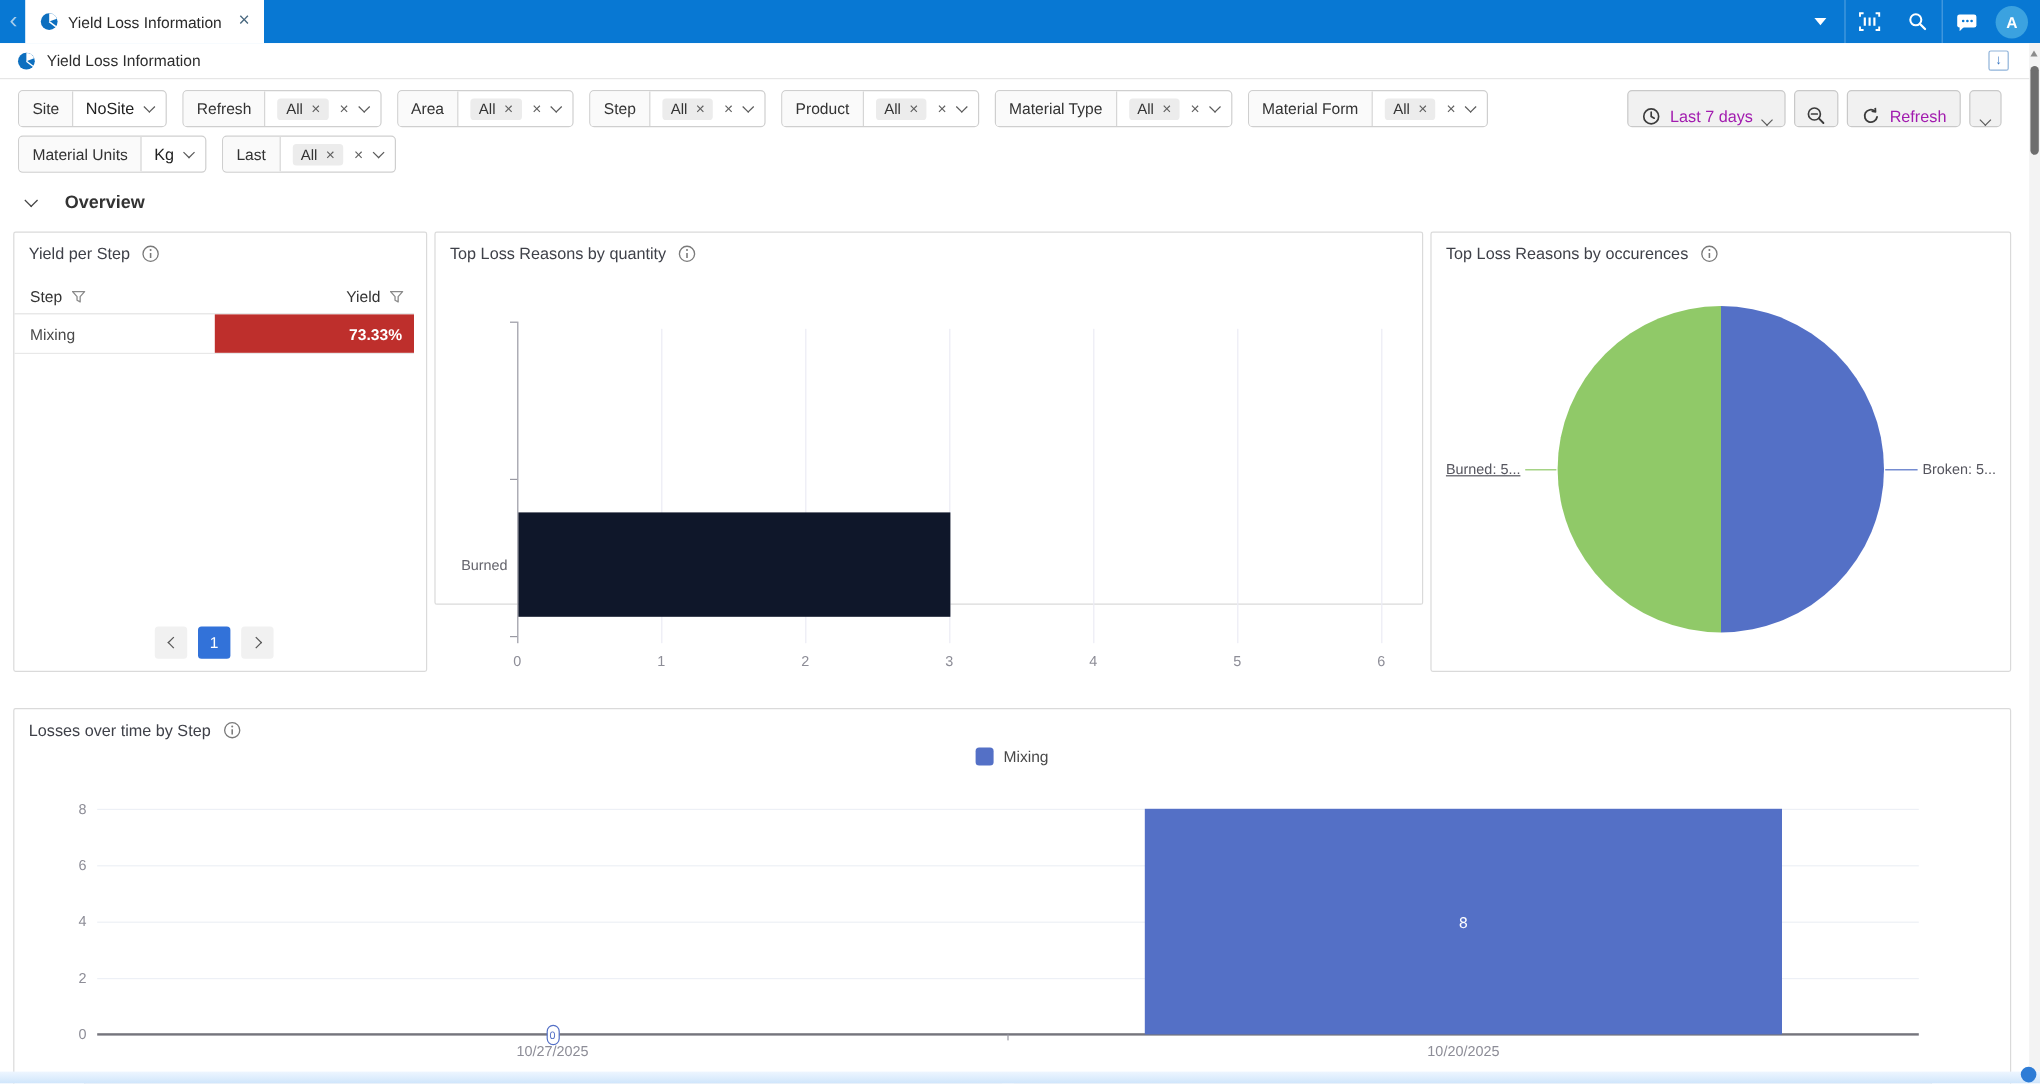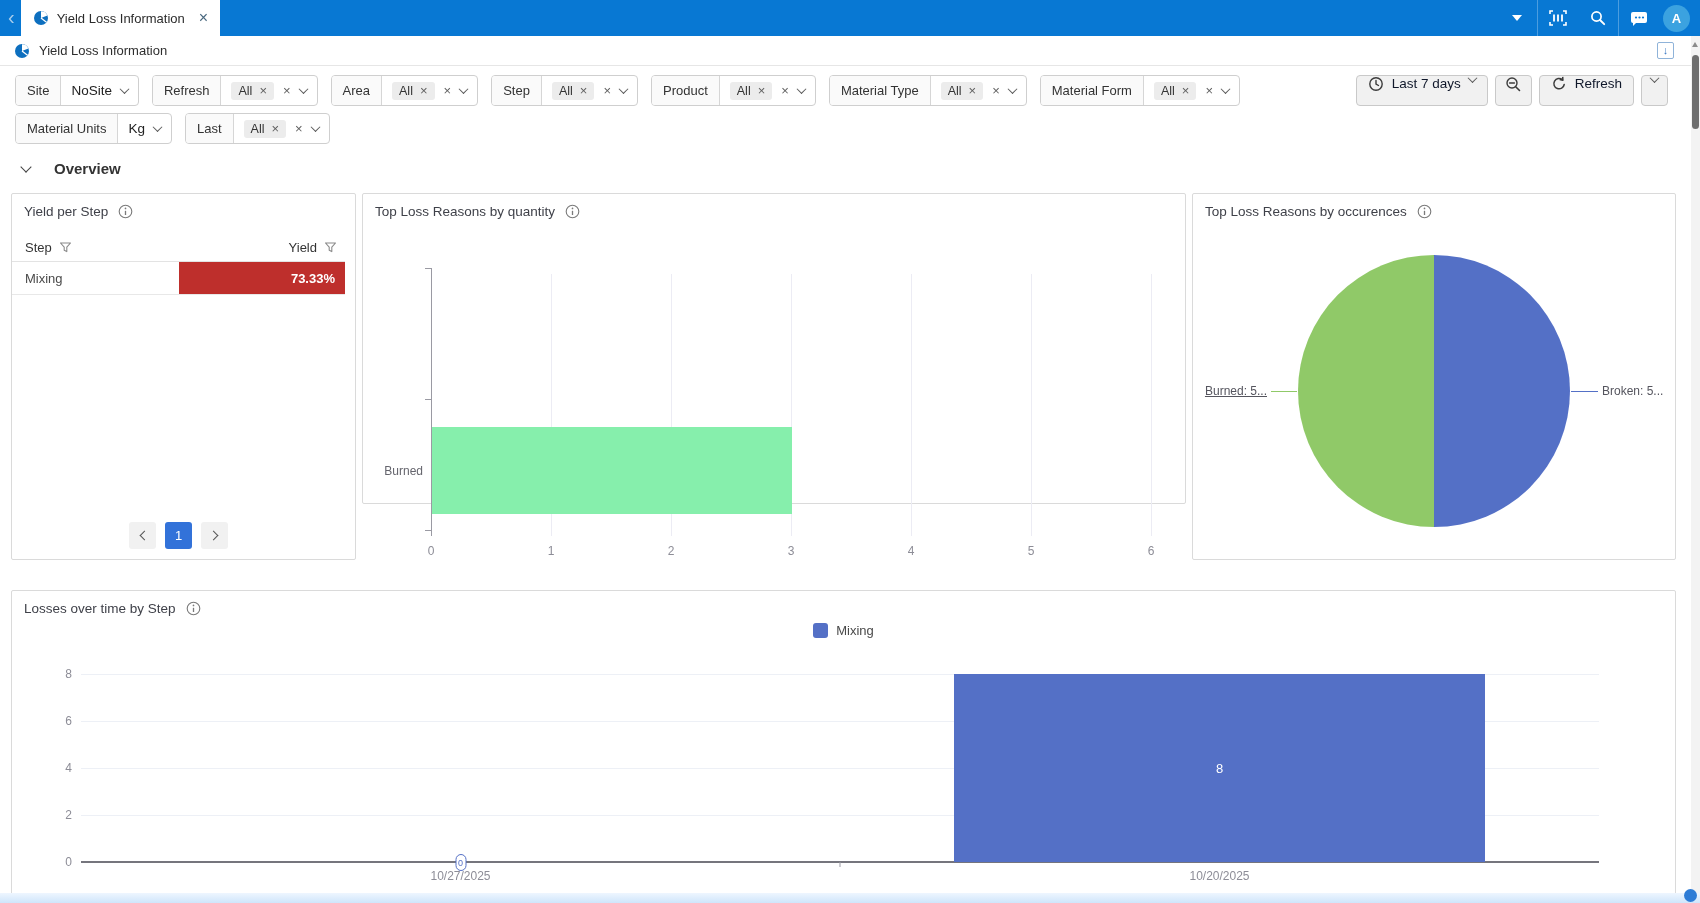--- a/index.html
+++ b/index.html
@@ -27,21 +27,21 @@
   .toolbar{position:absolute;top:67px;left:0;width:1692px;background:#fff;padding:8px 16px 4px 15px}
   .frow{display:flex;flex-wrap:wrap;gap:13px;margin-bottom:7px;align-items:center}
   .fgroup{display:inline-flex;align-items:stretch;border:1px solid #cfcfcf;border-radius:4px;height:31px;background:#fff;overflow:hidden}
   .flabel{display:flex;align-items:center;padding:0 11px;background:#fafafa;border-right:1px solid #d6d6d6;font-size:13px;color:#333;white-space:nowrap}
   .fval{display:flex;align-items:center;padding:0 10px;gap:9px;cursor:pointer}
   .fvtext{font-size:13.5px;color:#222}
   .fchip{display:inline-flex;align-items:center;background:#ececec;border-radius:3px;padding:2px 7px;font-size:12.5px;color:#333;gap:7px}
   .chipx,.fclear{color:#5f5f5f;font-size:13px;line-height:1;cursor:pointer}
   .chev{width:7px;height:7px;border-right:1.6px solid #5a5a5a;border-bottom:1.6px solid #5a5a5a;transform:rotate(45deg) translate(-1px,-1px);flex:none}
   .tb-controls{position:absolute;right:24px;top:8px;display:flex;gap:7px}
-  .ctl-btn{display:flex;align-items:flex-start;gap:8px;height:31px;padding:0 11px;background:#f1f1f1;border:1px solid #c9c9c9;border-radius:4px;font-size:13.5px;color:#0f172a;cursor:pointer}
+  .ctl-btn{display:flex;align-items:flex-end;gap:8px;height:31px;padding:0 11px;background:#f1f1f1;border:1px solid #c9c9c9;border-radius:4px;font-size:13.5px;color:#a21caf;cursor:pointer}
   .ctl-btn.icon-only{padding:0 9px}
 
   
   .sec-head{position:absolute;top:160px;left:22px;display:flex;align-items:center;gap:24px;cursor:pointer}
   .sec-chev{width:8px;height:8px;border-right:1.8px solid #444;border-bottom:1.8px solid #444;transform:rotate(45deg);margin-top:-4px}
   .sec-title{font-size:15px;font-weight:700;color:#333}
 
   
   .panel{position:absolute;background:#fff;border:1px solid #dadada;border-radius:2px}
   .p-title{position:absolute;top:10px;left:12px;display:flex;align-items:center;gap:10px}
@@ -353,21 +353,21 @@
       <span class="qxlab" style="left: 50%;">3</span>
       <div class="qgrid" style="left: 66.6667%;"></div>
       <span class="qxlab" style="left: 66.6667%;">4</span>
       <div class="qgrid" style="left: 83.3333%;"></div>
       <span class="qxlab" style="left: 83.3333%;">5</span>
       <div class="qgrid" style="left: 100%;"></div>
       <span class="qxlab" style="left: 100%;">6</span>
       <div class="qtickL" style="top: -6px;"></div>
       <div class="qtickL" style="top: 125px;"></div>
       <div class="qtickL" style="top: 256px;"></div>
-      <div class="qbar" style="top: 153px; height: 87px; left: 1px; width: 50%; background: #86efac;">
+      <div class="qbar" style="top: 153px; height: 87px; left: 1px; width: 50%; background: #0f172a;">
         <span class="qcat" style="top: 50%;">Burned</span>
       </div>
     </div>
 </div>
 
 <div class="panel" id="panel-occ">
   <div class="p-title">
     <span>Top Loss Reasons by occurences</span>
     <svg width="15" height="15" viewBox="0 0 15 15">
       <circle cx="7.5" cy="7.5" r="6.3" fill="none" stroke="#7a7a7a" stroke-width="1.1"></circle>

